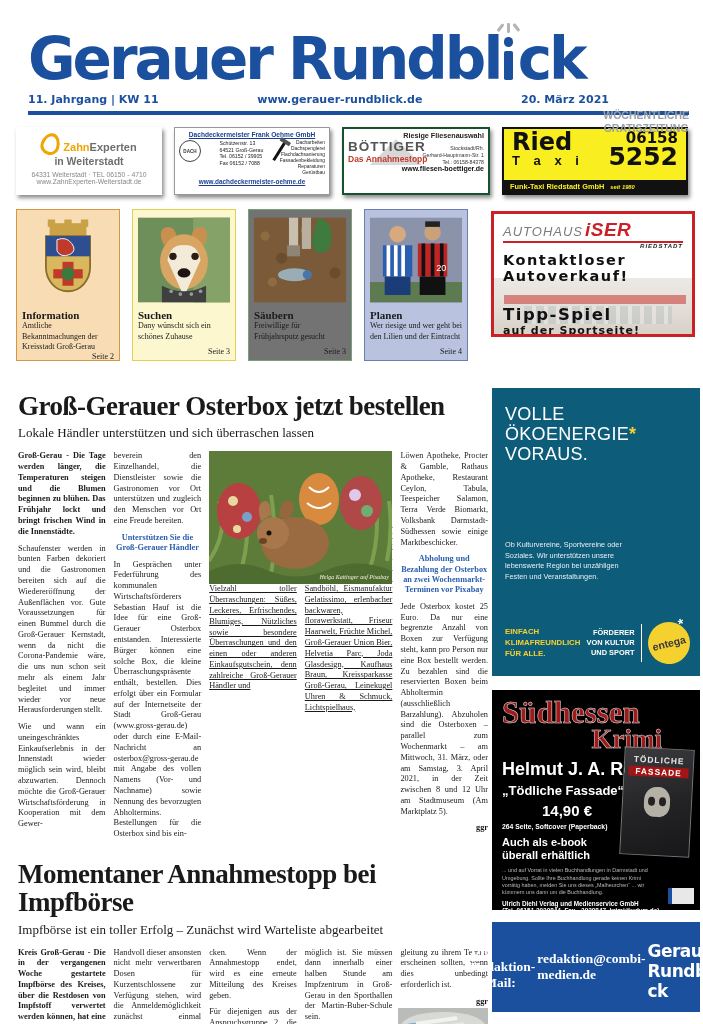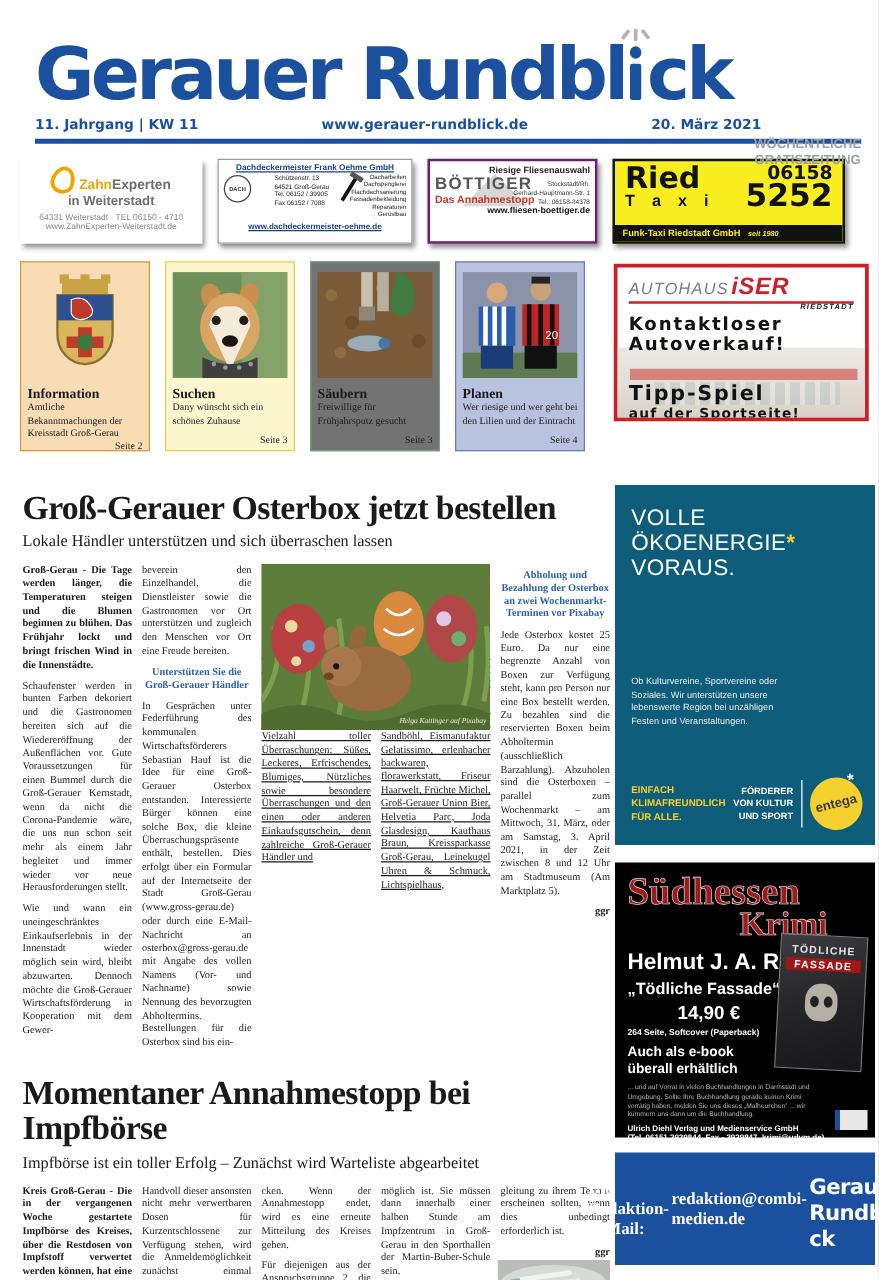--- a/index.html
+++ b/index.html
@@ -38,21 +38,21 @@
   .ad-dach{width:156px;border:1px solid #999;padding:3px 4px;position:relative;}
   .dach-title{font-size:6.6px;font-weight:bold;color:#1b3f8f;text-decoration:underline;text-align:center;}
   .dach-body{display:flex;justify-content:space-between;margin-top:2px;}
   .dach-badge{width:20px;height:20px;border:1.5px solid #444;border-radius:50%;font-size:4.6px;font-weight:bold;
               display:flex;align-items:center;justify-content:center;color:#333;flex:0 0 auto;}
   .dach-addr{font-size:5.2px;color:#222;line-height:1.25;margin-left:2px;}
   .dach-services{font-size:4.9px;color:#222;text-align:right;line-height:1.22;list-style:none;margin:0;padding:0;}
   .dach-hammer{position:absolute;right:48px;top:12px;width:3px;height:22px;background:#111;transform:rotate(32deg);}
   .dach-hammer:before{content:"";position:absolute;top:-2px;left:-4px;width:11px;height:4px;background:#555;}
   .dach-web{font-size:6.4px;font-weight:bold;color:#1b3f8f;text-decoration:underline;text-align:center;margin-top:2px;}
-  .ad-boet{width:136px;border:2px solid #701a75;padding:2px 4px;position:relative;}
+  .ad-boet{width:148px;border:2px solid #14532d;padding:2px 4px;position:relative;}
   .boet-claim{font-size:7.2px;font-weight:bold;text-align:right;color:#222;}
   .boet-roof{position:absolute;left:26px;top:10px;width:0;height:0;border-left:26px solid transparent;
              border-right:26px solid transparent;border-bottom:26px solid #d8d8d8;z-index:0;}
   .boet-name{font-size:13.5px;font-weight:bold;color:#555;letter-spacing:1px;position:relative;z-index:1;line-height:1;}
   .boet-sub{font-size:8.5px;font-weight:bold;color:#c0392b;position:relative;z-index:1;}
   .boet-addr{position:absolute;right:4px;top:16px;font-size:5.2px;text-align:right;color:#333;line-height:1.3;z-index:1;}
   .boet-web{font-size:7px;font-weight:bold;color:#111;text-align:right;margin-top:1px;position:relative;z-index:1;}
   .ad-taxi{width:186px;background:#f9ee1f;border:2px solid #111;display:flex;flex-direction:column;}
   .taxi-top{flex:1;display:flex;justify-content:space-between;padding:2px 8px 0 8px;}
   .taxi-name1{font-size:24px;font-weight:bold;color:#111;font-family:"DejaVu Sans",sans-serif;line-height:.95;}
@@ -373,20 +373,21 @@
           </div>
         <div class="col pad-photo">
             <div class="blk blk-p">schließlich Donnerstag, 25. März 2021, möglich.</div>
             <div class="blk blk-subhead">Lassen Sie sich überraschen</div>
             <div class="blk blk-p">Die Osterbox enthält eine Vielzahl toller Überraschungen: Süßes, Leckeres, Erfrischendes, Blumiges, Nützliches sowie besondere Überraschungen und den einen oder anderen Einkaufsgutschein, denn zahlreiche Groß-Gerauer Händler und</div>
           </div>
         <div class="col pad-photo">
             <div class="blk blk-p">Unternehmen haben sich entschlossen, bei der Aktion mitzuwirken: Bier Nicklas, Buchhandlung Calliebe, Das Wohlfühlhaus am Sandböhl, Eismanufaktur Gelatissimo, erlenbacher backwaren, florawerkstatt, Friseur Haarwelt, Früchte Michel, Groß-Gerauer Union Bier, Helvetia Parc, Joda Glasdesign, Kaufhaus Braun, Kreissparkasse Groß-Gerau, Leinekugel Uhren &amp; Schmuck, Lichtspielhaus,</div>
           </div>
         <div class="col">
+            <div class="blk blk-p">Löwen Apotheke, Procter &amp; Gamble, Rathaus Apotheke, Restaurant Ceylon, Tabula, Teespeicher Salamon, Terra Verde Biomarkt, Volksbank Darmstadt-Südhessen sowie einige Marktbeschicker.</div>
             <div class="blk blk-subhead">Abholung und Bezahlung der Osterbox an zwei Wochenmarkt-Terminen vor Pixabay</div>
             <div class="blk blk-p">Jede Osterbox kostet 25 Euro. Da nur eine begrenzte Anzahl von Boxen zur Verfügung steht, kann pro Person nur eine Box bestellt werden. Zu bezahlen sind die reservierten Boxen beim Abholtermin (ausschließlich Barzahlung). Abzuholen sind die Osterboxen – parallel zum Wochenmarkt – am Mittwoch, 31. März, oder am Samstag, 3. April 2021, in der Zeit zwischen 8 und 12 Uhr am Stadtmuseum (Am Marktplatz 5).</div>
             <div class="blk blk-byline">ggr</div>
           </div>
       </div>
     </div>
 
     <div class="article2">
       <div class="headline">Momentaner Annahmestopp bei Impfbörse</div>
       <div class="subheadline">Impfbörse ist ein toller Erfolg – Zunächst wird Warteliste abgearbeitet</div>

